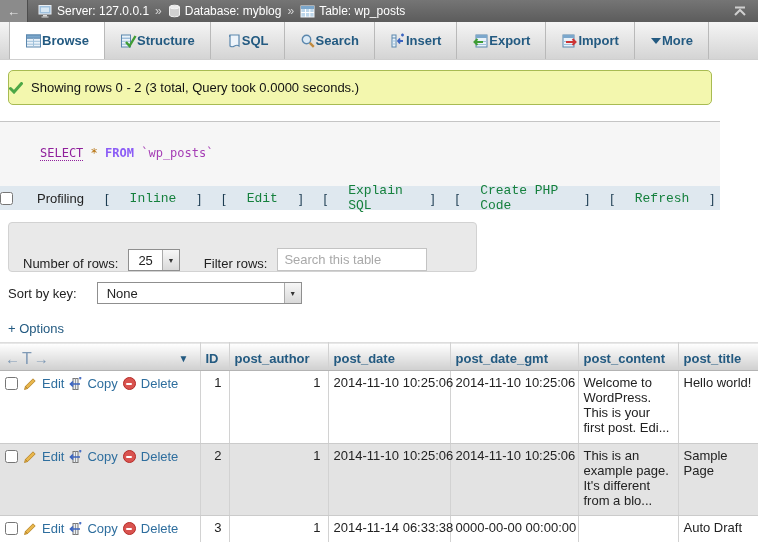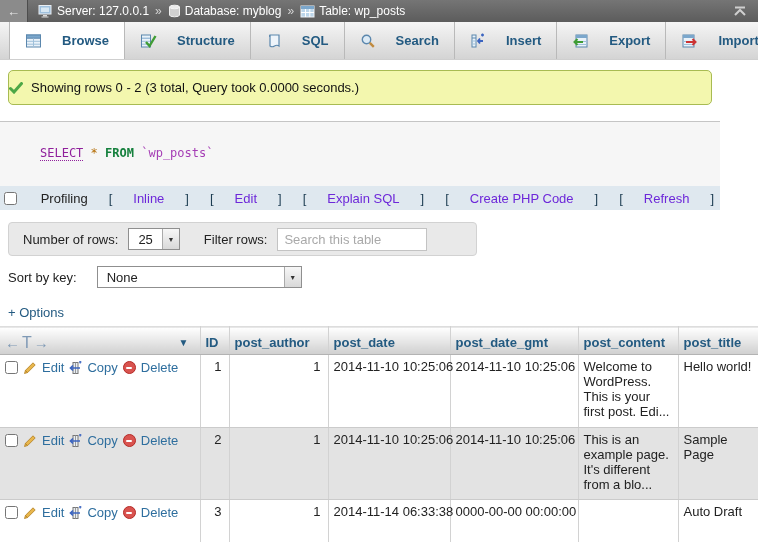--- a/index.html
+++ b/index.html
@@ -10,43 +10,43 @@
   
   .topbar { height:22px; background:linear-gradient(#757575,#5c5c5c); display:flex; align-items:center; color:#fff; font-size:12px; }
   .backbtn { width:28px; height:22px; display:flex; align-items:center; justify-content:center; background:#8b8b8b; border-right:1px solid #4d4d4d; color:#e8e8e8; font-size:13px; cursor:pointer; }
   .crumbs { display:flex; align-items:center; gap:5px; padding-left:10px; flex:1; }
   .crumb { display:flex; align-items:center; gap:4px; color:#fff; cursor:pointer; }
   .crumb-sep { color:#d5d5d5; padding:0 1px; }
   .collapse-btn { width:36px; display:flex; justify-content:center; cursor:pointer; }
 
   
   .tabbar { height:38px; background:linear-gradient(#f5f5f5,#d4d4d4); border-bottom:1px solid #cfcfcf; display:flex; align-items:stretch; }
-  .tab { display:flex; align-items:center; gap:20px; padding:4px 15px; font-weight:bold; color:#235a81; border-right:1px solid #b9b9b9; cursor:pointer; }
+  .tab { display:flex; align-items:center; gap:0; padding:4px 15px; font-weight:bold; color:#235a81; border-right:1px solid #b9b9b9; cursor:pointer; }
   .tab:first-child { border-left:1px solid #b9b9b9; margin-left:9px; }
   .tab.active { background:#fff; }
   .ticon { display:flex; align-items:center; }
 
   
   .success { margin:10px 8px 0 8px; width:704px; background:#f3f7ae; border:1px solid #a8bb52; border-radius:5px; padding:9px 0; display:flex; align-items:center; gap:8px; color:#111; }
 
   
   .divider { margin-top:16px; width:720px; border-top:1px solid #c5c5c5; }
   .query-panel { width:720px; background:#f6f6f6; padding:24px 0 26px 0; }
   .sql-line { margin-left:40px; font-family:"DejaVu Sans Mono", monospace; font-size:12px; white-space:pre; }
   .sql-select { color:#90209c; border-bottom:1px dotted #90209c; cursor:pointer; }
   .sql-star { color:#b36b00; }
-  .sql-from { color:#15803d; font-weight:bold; }
+  .sql-from { color:#8b5cf6; font-weight:bold; }
   .sql-table { color:#a53db5;margin-top:36px; }
   .profiling-strip { width:720px; height:24px; background:#dfe8ef; display:flex; align-items:center; justify-content:flex-end; padding-right:6px; gap:21px; font-size:13px; }
   .profiling-strip input { margin-right:3px; }
   .bracket { color:#1d3d52; }
-  .plink { color:#6d28d9; text-decoration:none; cursor:pointer; }
-
-  
-  .rows-bar { margin:12px 0 0 8px; width:469px; height:34px; background:#e9e9e9; border:1px solid #d2d2d2; border-radius:4px; display:flex; align-items:center; gap:10px; padding:0 14px; }
+  .plink { color:#15803d; text-decoration:none; cursor:pointer;font-family:Liberation Mono, monospace; }
+
+  
+  .rows-bar { margin:12px 0 0 8px; width:469px; height:50px; background:#e9e9e9; border:1px solid #d2d2d2; border-radius:4px; display:flex; align-items:flex-end; gap:10px; padding:0 14px; }
   .fake-select { display:inline-flex; align-items:center; border:1px solid #8f8f8f; background:#fff; height:22px; cursor:pointer; }
   .fake-select .val { padding:0 9px; }
   .fake-select .btn { width:17px; height:100%; background:linear-gradient(#f7f7f7,#d9d9d9); border-left:1px solid #aaa; display:flex; align-items:center; justify-content:center; font-size:7px; color:#333; }
   .filter-input { width:150px; height:23px; border:1px solid #c3c3c3; padding:0 6px; font-family:"Liberation Sans",sans-serif; font-size:13px; color:#333; }
   .filter-input::placeholder { color:#a9a9a9; }
   .sort-row { margin:10px 0 0 8px; display:flex; align-items:center; gap:20px; }
   .sort-select { min-width:205px; justify-content:space-between; }
   .options-link { display:inline-block; margin:17px 0 6px 8px; color:#235a81; text-decoration:none; cursor:pointer; }
 
   

